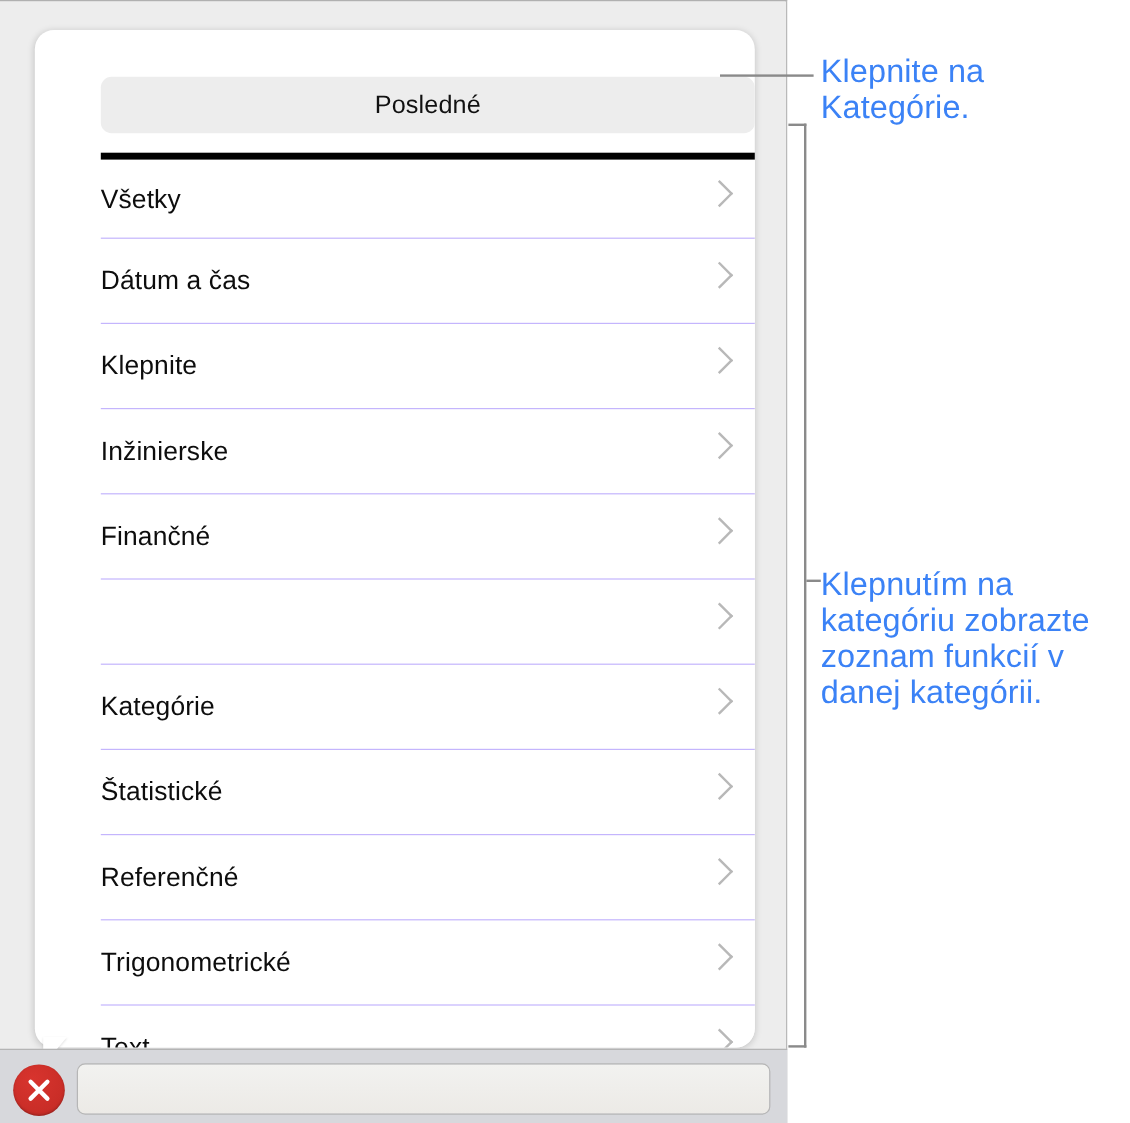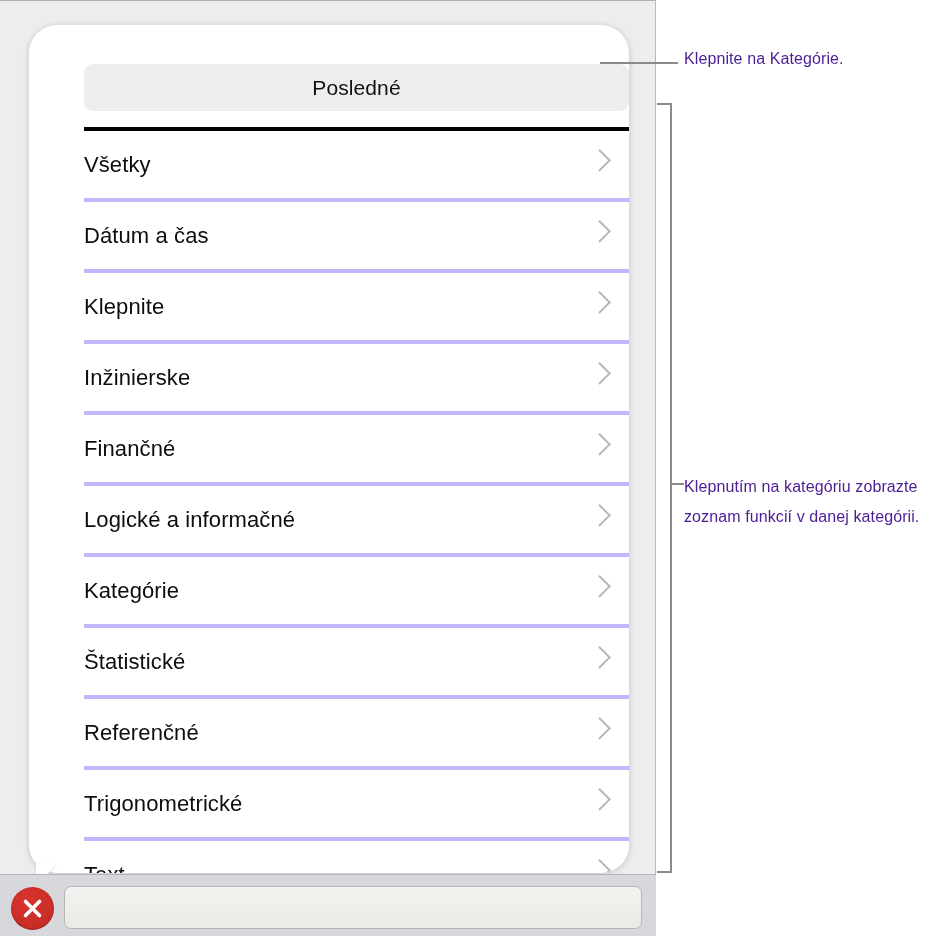--- a/index.html
+++ b/index.html
@@ -29,21 +29,21 @@
   }
 
   
   #popover {
     position: absolute;
     left: 29px;
     top: 25px;
     width: 600px;
     height: 848px;
     background: #ffffff;
-    border-radius: 28px;
+    border-radius: 16px;
     box-shadow: 0 1px 6px rgba(0,0,0,0.18);
     overflow: hidden;
   }
   
   #popover-tail {
     position: absolute;
     left: 36px;
     top: 864px;
     width: 0;
     height: 0;
@@ -89,28 +89,28 @@
     top: 102px;
     width: 600px;
     height: 771px;
     overflow: hidden;
   }
   .row {
     position: relative;
     height: 71px;
     margin-left: 26px;
     margin-right: 0;
-    border-top: 4px solid #c4b5fd;
+    border-top: 1px solid #c4b5fd;
     display: flex;
     align-items: center;
     background: #ffffff;
     box-sizing: border-box;
     cursor: default;
   }
-  .row:first-child { border-top: 4px solid #000000; }
+  .row:first-child { border-top: 6px solid #000000; }
   .row-label {
     font-size: 22px;
     color: #0d0d0d;
     letter-spacing: 0.1px;
     white-space: nowrap;
   }
   .chev {
     position: absolute;
     right: 36px;
     top: 50%;
@@ -162,23 +162,23 @@
     border-radius: 50%;
     background: radial-gradient(circle at 38% 30%, #d8342e, #c22a24);
     box-shadow: inset 0 -1px 2px rgba(0,0,0,0.25);
     cursor: default;
   }
   #close-button svg { position: absolute; left: 0; top: 0; }
 
   
   .callout-text {
     position: absolute;
-    font-size: 16px;
+    font-size: 27px;
     line-height: 30px;
-    color: #4c1d95;
+    color: #3b82f6;
     letter-spacing: 0.1px;
     white-space: pre-line;
   }
   #callout-1 { left: 684px; top: 44px; width: 250px; }
   #callout-2 { left: 684px; top: 472px; width: 256px; }
 
   .leader {
     position: absolute;
     background: #8a8a8a;
   }
@@ -237,21 +237,20 @@
           <span class="chev"></span>
         </span>
       </div>
       <div class="row">
         <span class="row-label">Finančné</span>
         <span class="chev-wrap">
           <span class="chev"></span>
         </span>
       </div>
       <div class="row">
-        <span class="row-label">Logické a informačné</span>
         <span class="chev-wrap">
           <span class="chev"></span>
         </span>
       </div>
       <div class="row">
         <span class="row-label">Kategórie</span>
         <span class="chev-wrap">
           <span class="chev"></span>
         </span>
       </div>

